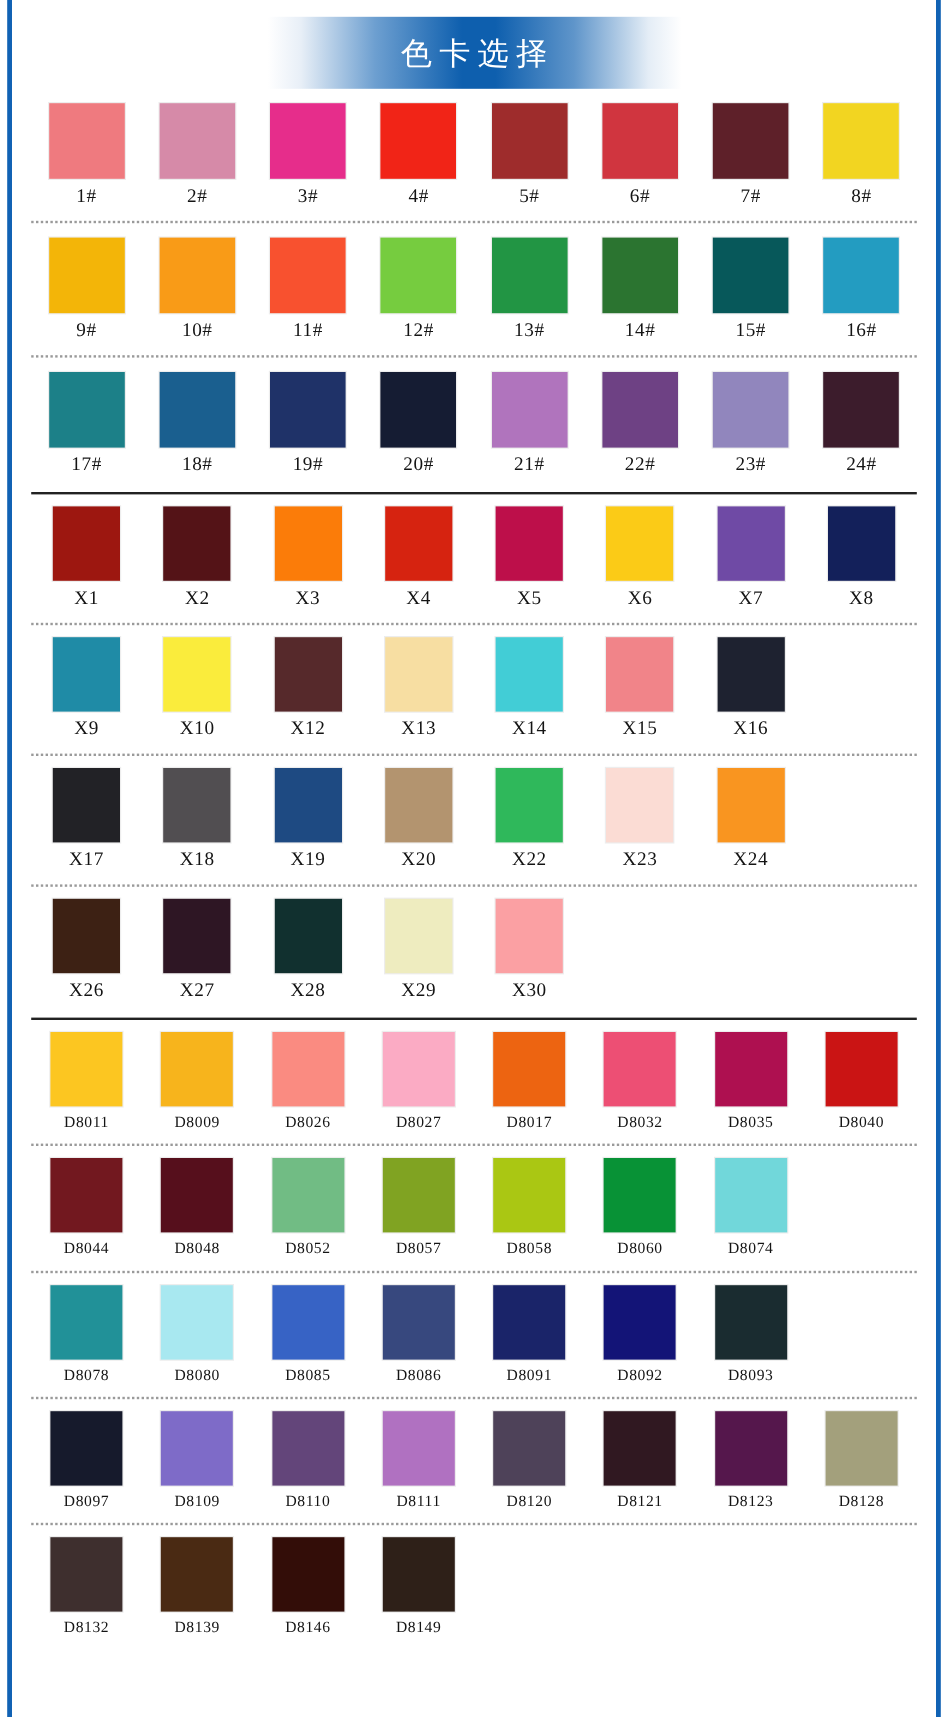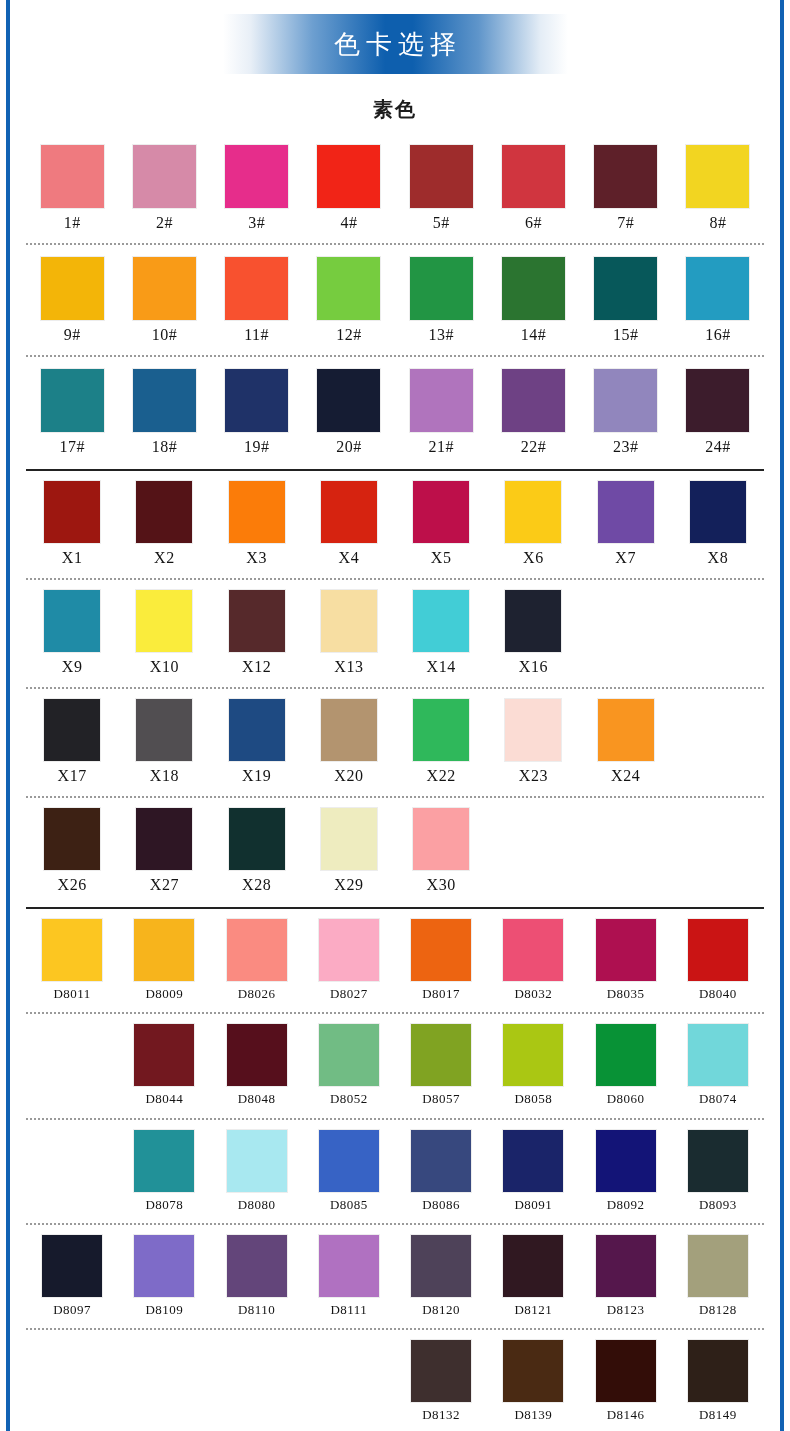--- a/index.html
+++ b/index.html
@@ -105,21 +105,21 @@
   
   .group-num .chip   { width: 63px; height: 63px; }
   .group-num .row    { padding: 12px 0 0 0; }
   .group-num .chip-label { font-size: 16px; }
 
   .group-x .chip     { width: 56px; height: 62px; }
   .group-x .row      { padding: 10px 0 0 0; }
   .group-x .chip-label { font-size: 16px; }
 
   .group-d .chip     { width: 60px; height: 62px; }
-  .group-d .row      { padding: 10px 0 0 0; justify-content: flex-end; }
+  .group-d .row      { padding: 10px 0 0 0; }
   .group-d .chip-label { font-size: 13px; }
 
   
   .sep-dotted {
     border-top: 2px dotted #9a9a9a;
     margin: 10px 0 0 0;
     height: 0;
   }
   .sep-solid {
     border-top: 2px solid #222222;
@@ -134,21 +134,20 @@
 <div class="edge-rail right"></div>
 
 <div class="page">
 
   <div class="banner-wrap">
     <div class="banner">
       <span class="banner-title">色卡选择</span>
     </div>
   </div>
 
-  <div class="section-title">素色</div>
 
   <div id="groups-root">
       <div class="group group-num">
         <div class="row">
           <div class="cell">
             <span class="chip" style="background: rgb(239, 122, 127); width: 63px; height: 63px;"></span>
             <span class="chip-label">1#</span>
           </div>
           <div class="cell">
             <span class="chip" style="background: rgb(214, 138, 168); width: 63px; height: 63px;"></span>
@@ -302,20 +301,24 @@
           </div>
           <div class="cell">
             <span class="chip" style="background: rgb(247, 222, 162); width: 56px; height: 62px;"></span>
             <span class="chip-label">X13</span>
           </div>
           <div class="cell">
             <span class="chip" style="background: rgb(66, 205, 214); width: 56px; height: 62px;"></span>
             <span class="chip-label">X14</span>
           </div>
           <div class="cell">
+            <span class="chip" style="background: rgb(241, 132, 137); width: 56px; height: 62px;"></span>
+            <span class="chip-label">X15</span>
+          </div>
+          <div class="cell">
             <span class="chip" style="background: rgb(30, 34, 48); width: 56px; height: 62px;"></span>
             <span class="chip-label">X16</span>
           </div>
         </div>
         <div class="sep-dotted"></div>
         <div class="row">
           <div class="cell">
             <span class="chip" style="background: rgb(34, 34, 38); width: 56px; height: 62px;"></span>
             <span class="chip-label">X17</span>
           </div>

